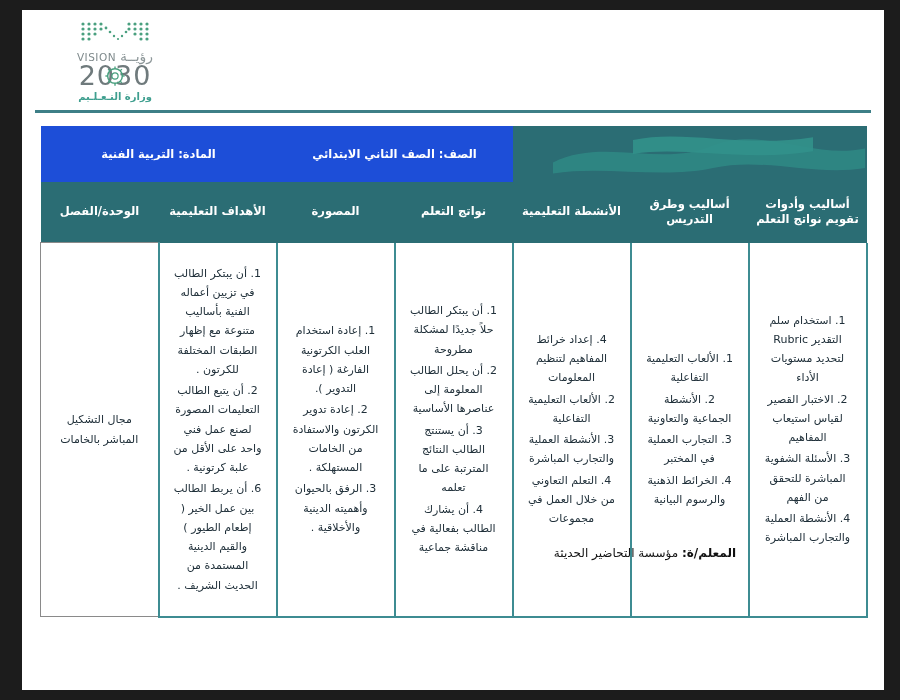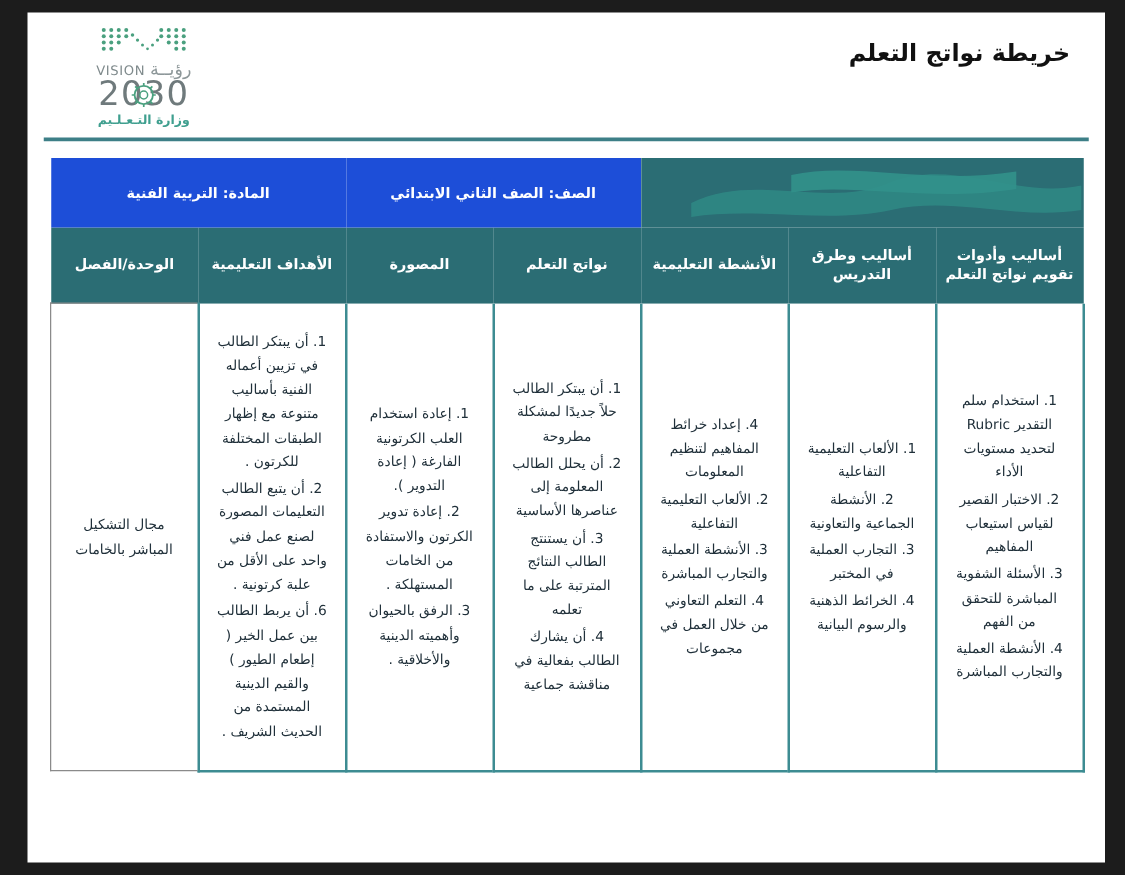--- a/index.html
+++ b/index.html
@@ -254,21 +254,20 @@
             <line x1="4.5" y1="4.5" x2="6.4" y2="6.4"></line>
               <line x1="17.6" y1="17.6" x2="19.5" y2="19.5"></line>
             <line x1="19.5" y1="4.5" x2="17.6" y2="6.4"></line>
               <line x1="6.4" y1="17.6" x2="4.5" y2="19.5"></line>
           </g>
         </svg>
       </div>
       <div class="logo-moe">وزارة التـعـلـيم</div>
     </div>
 
-    <div class="doc-title">خريطة نواتج التعلم</div>
   </div>
 
   <div class="header-rule"></div>
 
   <table class="sheet-table">
     <colgroup>
       <col style="width:118px">
         <col style="width:118px">
         <col style="width:118px">
       <col style="width:118px">
@@ -348,15 +347,19 @@
             </ol>
         </td>
         <td class="body-cell plain">
           <span class="cell-text">مجال التشكيل المباشر بالخامات</span>
         </td>
       </tr>
     </tbody>
   </table>
 
   <div class="doc-footer">
+    <div class="footer-item footer-teacher">
+      <b>المعلم/ة:</b>
+      <span>مؤسسة التحاضير الحديثة</span>
+    </div>
   </div>
 
 </div>
 
 </body></html>

